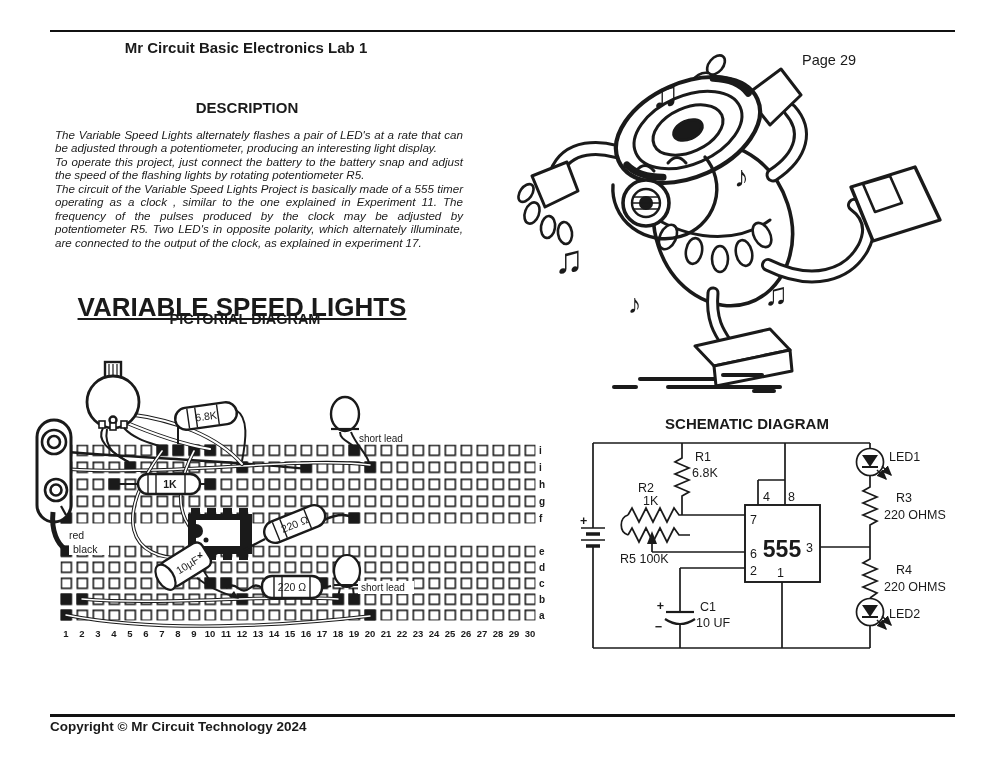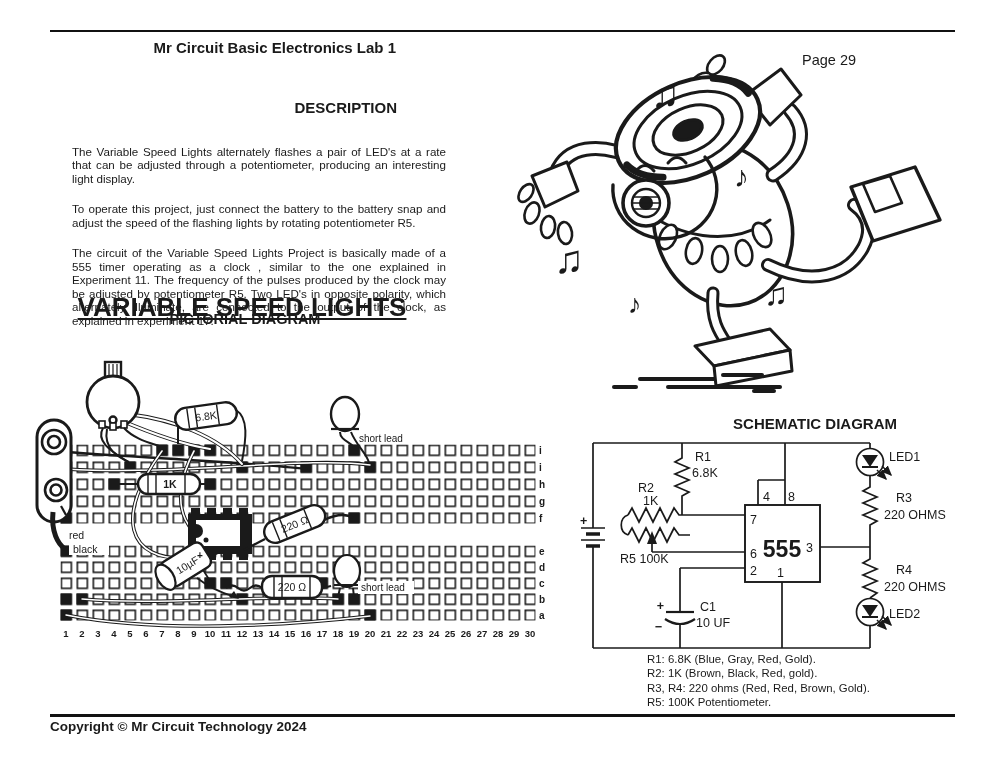--- a/index.html
+++ b/index.html
@@ -1,26 +1,26 @@
 <!DOCTYPE html>
 <html><head>
 <meta charset="utf-8">
 <style>
   html,body{margin:0;padding:0;background:#e8e8e8;}
   .page{position:relative;width:1000px;height:773px;background:#ffffff;
         font-family:"Liberation Sans","DejaVu Sans",sans-serif;color:#1a1a1a;overflow:hidden;}
   .abs{position:absolute;}
   .rule{position:absolute;background:#111;}
   .ctr{text-align:center;}
-  .h15{position:absolute;font-size:15px;font-weight:bold;text-align:right;}
+  .h15{position:absolute;font-size:15px;font-weight:bold;}
   .h25{position:absolute;font-size:25px;font-weight:bold;letter-spacing:.5px;}
   .h26{position:absolute;font-size:26px;font-weight:bold;text-decoration:underline;}
   .h14{position:absolute;font-size:14.5px;font-weight:bold;}
   .para{position:absolute;font-size:11.6px;line-height:13.45px;text-align:justify;}
-  .para p{margin:17px;}
+  .para p{margin:0;font-style:italic;}
   .parts{position:absolute;font-size:11.4px;line-height:14.4px;}
   .copyright{position:absolute;font-size:13.5px;font-weight:bold;text-align:center;}
   svg{position:absolute;overflow:visible;}
   svg text{font-family:"Liberation Sans","DejaVu Sans",sans-serif;fill:#1a1a1a;}
   .sk{fill:none;stroke:#1a1a1a;}
 </style>
 </head>
 <body>
 
 <div class="page">
@@ -430,22 +430,16 @@
       <text x="118" y="199">10 UF</text>
       <text x="311" y="33">LED1</text>
       <text x="318" y="74">R3</text>
       <text x="306" y="91">220 OHMS</text>
       <text x="318" y="146">R4</text>
       <text x="306" y="163">220 OHMS</text>
       <text x="311" y="190">LED2</text>
     </g>
   </svg>
 
-  <div class="parts" style="left:647px;top:652px">
-    <div>R1: 6.8K (Blue, Gray, Red, Gold).</div>
-    <div>R2: 1K (Brown, Black, Red, gold).</div>
-    <div>R3, R4: 220 ohms (Red, Red, Brown, Gold).</div>
-    <div>R5: 100K Potentiometer.</div>
-  </div>
 
   <div class="copyright" style="left:50px;top:719px">Copyright © Mr Circuit Technology 2024</div>
 
 </div>
 
 </body></html>

